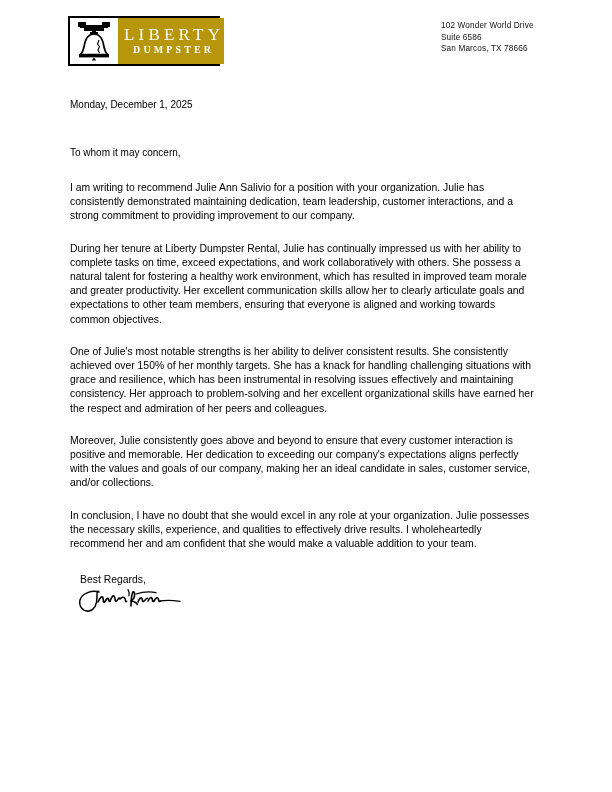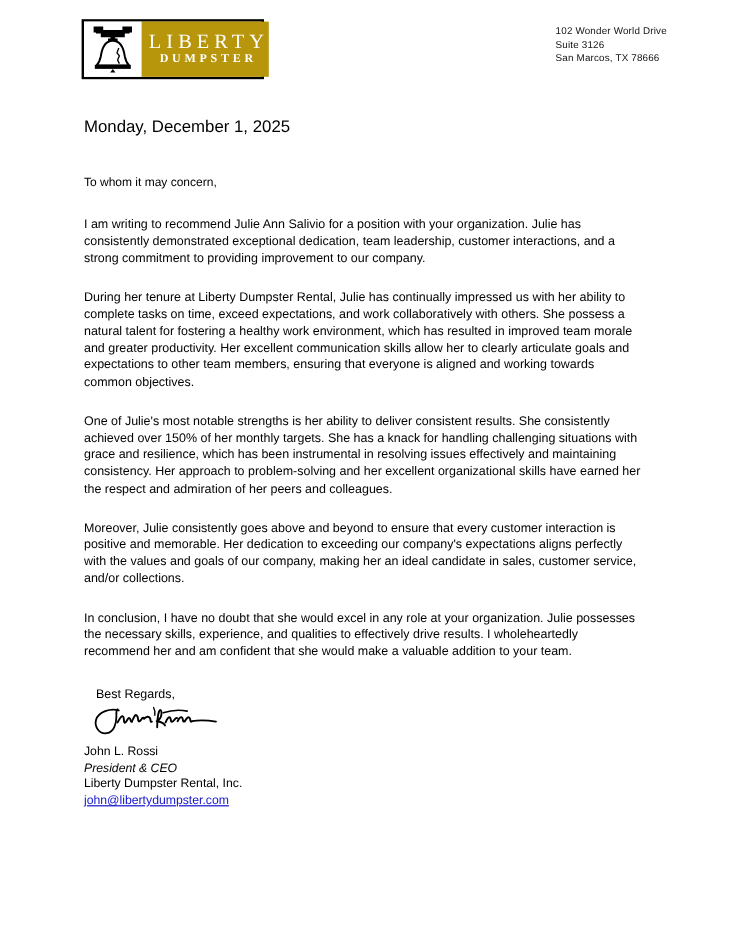--- a/index.html
+++ b/index.html
@@ -75,40 +75,40 @@
     color: #ffffff;
     font-size: 10px;
     letter-spacing: 3.1px;
     line-height: 1.25;
     font-weight: 700;
     text-indent: 3px;
   }
 
   .address {
     position: absolute;
-    left: 463px;
+    left: 441px;
     top: 4px;
     font-family: "Liberation Sans", sans-serif;
     font-size: 8.2px;
     line-height: 11.6px;
     color: #111111;
     letter-spacing: 0.15px;
     white-space: nowrap;
   }
 
   
   .content {
     position: absolute;
     left: 70px;
     top: 98px;
     width: 464px;
   }
 
   .date-line {
-    font-size: 14px;
+    font-size: 10px;
     line-height: 14px;
     margin: 0 0 34px 0;
   }
 
   .salutation {
     font-size: 10px;
     line-height: 14px;
     margin: 0 0 21px 0;
   }
 
@@ -180,32 +180,32 @@
         </svg>
       </div>
       <div class="logo-text-panel">
         <div class="logo-line1">LIBERTY</div>
         <div class="logo-line2">DUMPSTER</div>
       </div>
     </div>
 
     <div class="address">
       <div>102 Wonder World Drive</div>
-      <div>Suite 3126</div>
+      <div>Suite 6586</div>
       <div>San Marcos, TX 78666</div>
     </div>
   </div>
 
   <div class="content">
 
     <div class="date-line">Monday, December 1, 2025</div>
 
     <div class="salutation">To whom it may concern,</div>
 
-    <p class="para">I am writing to recommend Julie Ann Salivio for a position with your organization. Julie has consistently demonstrated exceptional dedication, team leadership, customer interactions, and a strong commitment to providing improvement to our company.</p>
+    <p class="para">I am writing to recommend Julie Ann Salivio for a position with your organization. Julie has consistently demonstrated maintaining dedication, team leadership, customer interactions, and a strong commitment to providing improvement to our company.</p>
     <p class="para">During her tenure at Liberty Dumpster Rental, Julie has continually impressed us with her ability to complete tasks on time, exceed expectations, and work collaboratively with others. She possess a natural talent for fostering a healthy work environment, which has resulted in improved team morale and greater productivity. Her excellent communication skills allow her to clearly articulate goals and expectations to other team members, ensuring that everyone is aligned and working towards common objectives.</p>
     <p class="para">One of Julie's most notable strengths is her ability to deliver consistent results. She consistently achieved over 150% of her monthly targets. She has a knack for handling challenging situations with grace and resilience, which has been instrumental in resolving issues effectively and maintaining consistency. Her approach to problem-solving and her excellent organizational skills have earned her the respect and admiration of her peers and colleagues.</p>
     <p class="para">Moreover, Julie consistently goes above and beyond to ensure that every customer interaction is positive and memorable. Her dedication to exceeding our company's expectations aligns perfectly with the values and goals of our company, making her an ideal candidate in sales, customer service, and/or collections.</p>
     <p class="para">In conclusion, I have no doubt that she would excel in any role at your organization. Julie possesses the necessary skills, experience, and qualities to effectively drive results. I wholeheartedly recommend her and am confident that she would make a valuable addition to your team.</p>
 
     <div class="closing">Best Regards,</div>
 
     <svg class="signature-img" viewBox="0 0 120 30">
       <g fill="none" stroke="#000000" stroke-linecap="round" stroke-linejoin="round">
         <path d="M23 4 C16 2, 6 5, 4 12 C2.5 18, 7 24, 13 23 C19 22, 21 15, 21 9 C21 6, 20.5 4, 22 3" stroke-width="1.5"></path>
@@ -215,21 +215,15 @@
         <path d="M55 18 C55 13, 55.5 8, 56.5 5 C57.2 3, 58.5 3.4, 58.6 6 C58.7 9, 57 12, 54.6 13 C57 13.2, 60 13.8, 61.5 16.5" stroke-width="1.6"></path>
         <path d="M62 14 C63.5 10.5, 65 8.5, 66 10.5 C66.7 12, 66 14, 67.6 13.4 C69.4 12.7, 70 9.6, 71.6 10.4" stroke-width="1.6"></path>
         <path d="M72 13 C73.5 10, 75 8.6, 76 10.4 C76.8 12, 76 14, 77.8 13.2" stroke-width="1.6"></path>
         <path d="M78 13 C79.6 10, 81.2 8.8, 82.2 10.6 C83 12.2, 82.2 14, 84 13.2" stroke-width="1.6"></path>
         <path d="M60 6 C66 4, 74 3.4, 80 4.6" stroke-width="1.3"></path>
         <path d="M84 13 C90 12, 98 12.4, 104 13.4" stroke-width="1.4"></path>
         <path d="M52 1.6 C53 3.4, 53.4 6, 53 8" stroke-width="1.2"></path>
       </g>
     </svg>
 
-    <div class="sig-block">
-      <div class="sig-name">John L. Rossi</div>
-      <div class="sig-title">President &amp; CEO</div>
-      <div class="sig-company">Liberty Dumpster Rental, Inc.</div>
-      <a class="sig-email" href="#">john@libertydumpster.com</a>
-    </div>
 
   </div>
 </div>
 
 </body></html>

